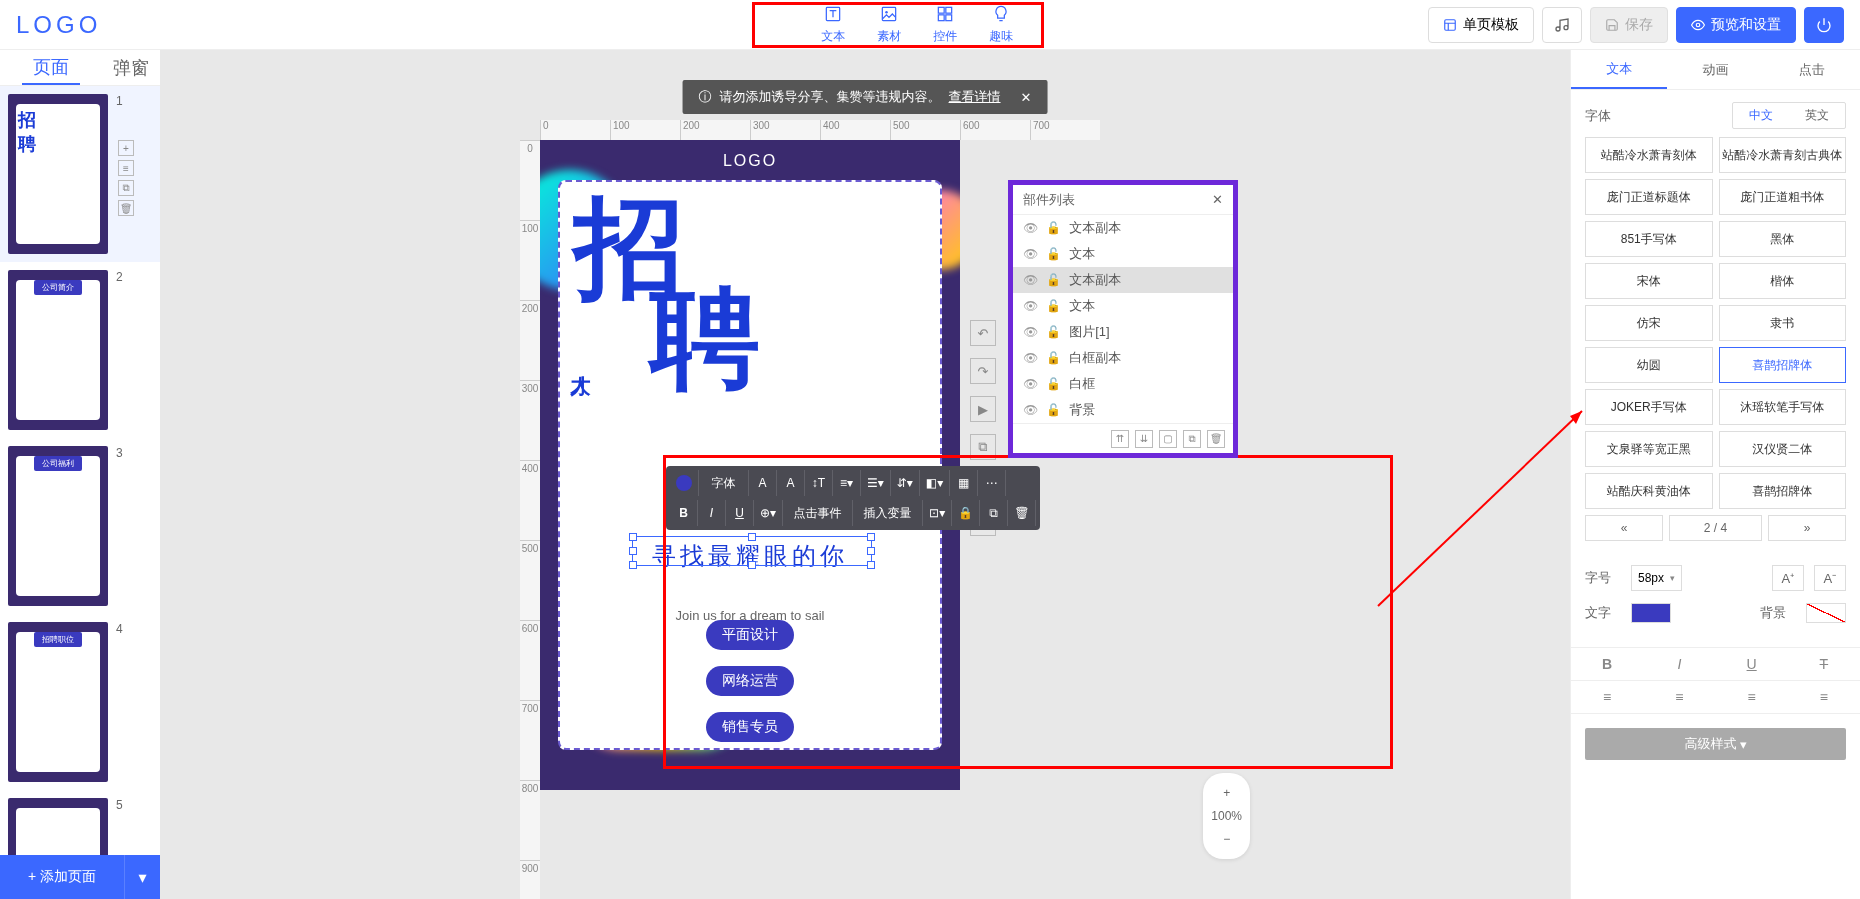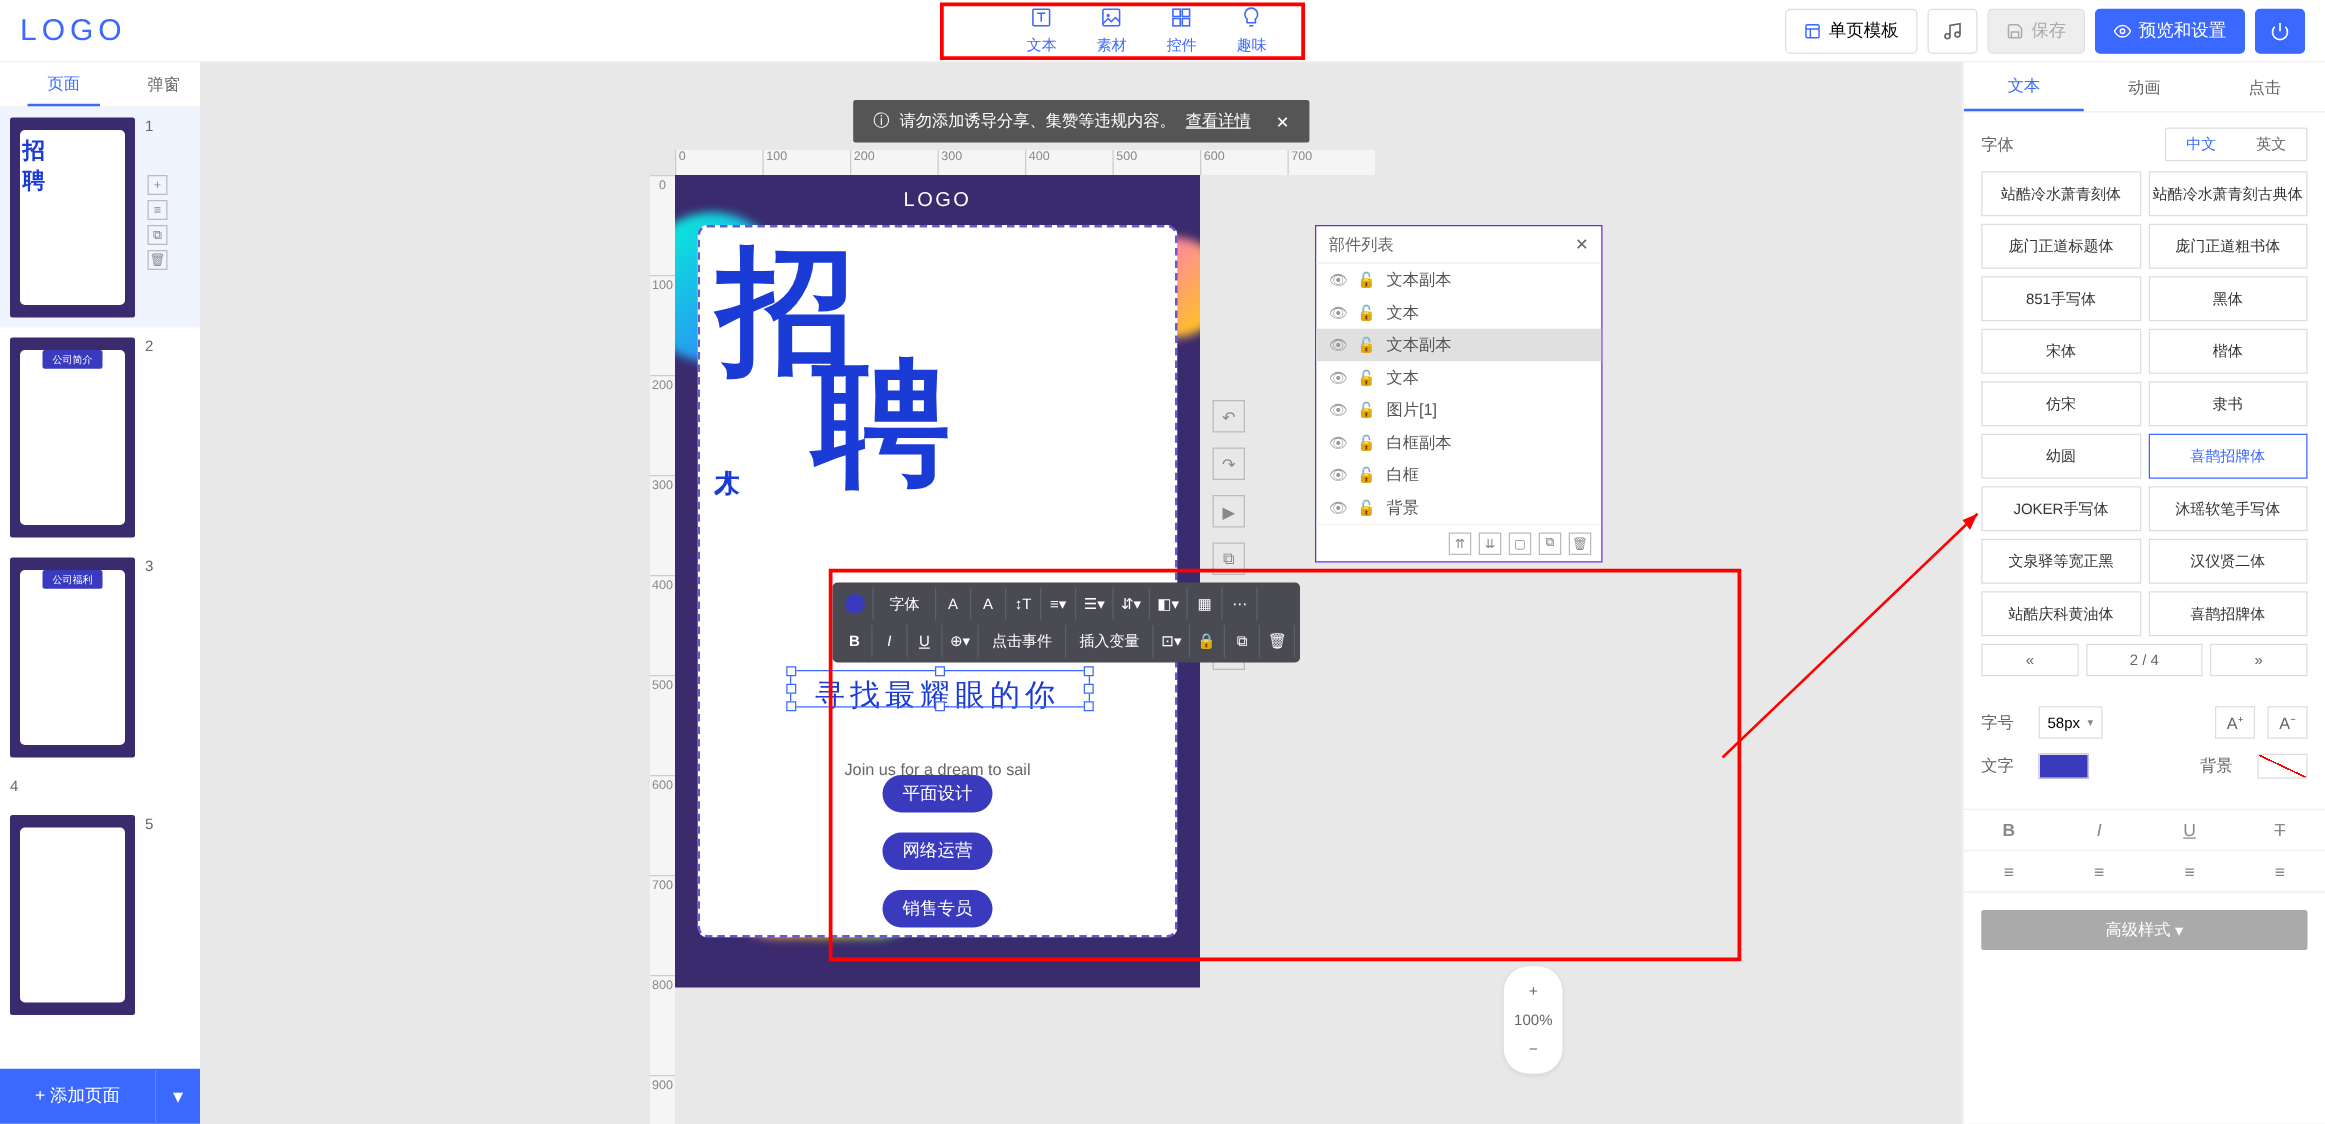--- a/index.html
+++ b/index.html
@@ -13,21 +13,21 @@
 .top-tool svg { width: 20px; height: 20px; }
 .top-right { margin-left: auto; display: flex; gap: 8px; align-items: center; }
 .btn { height: 36px; padding: 0 14px; border: 1px solid #ddd; border-radius: 4px; background: #fff; font-size: 14px; display: flex; align-items: center; gap: 6px; cursor: pointer; }
 .btn-icon-only { width: 40px; justify-content: center; padding: 0; }
 .btn-disabled { background: #eee; color: #aaa; border-color: #e0e0e0; }
 .btn-primary { background: #3b68ff; color: #fff; border-color: #3b68ff; }
 .red-box { position: absolute; border: 3px solid #ff0000; pointer-events: none; }
 
 
 .left-tabs { position: absolute; top: 50px; left: 0; width: 160px; height: 36px; background: #fff; display: flex; border-bottom: 1px solid #eee; }
-.left-tab { flex: 1; display: flex; align-items: center; justify-content: center; font-size: 13px; color: #666; cursor: pointer; margin-left: 22px; }
+.left-tab { flex: 1; display: flex; align-items: center; justify-content: center; font-size: 18px; color: #666; cursor: pointer; margin-left: 22px; }
 .left-tab.active { color: #3b68ff; border-bottom: 2px solid #3b68ff; }
 .left-panel { position: absolute; top: 86px; left: 0; width: 160px; bottom: 44px; background: #fff; overflow-y: auto; }
 .page-item { display: flex; padding: 8px; gap: 8px; cursor: pointer; }
 .page-item.active { background: #f0f4ff; }
 .page-thumb { width: 100px; height: 160px; background: #3a2a6e; border-radius: 2px; position: relative; overflow: hidden; }
 .page-num { font-size: 12px; color: #666; }
 .page-tools { position: absolute; left: 118px; top: 140px; display: flex; flex-direction: column; gap: 4px; }
 .page-tool-icon { width: 16px; height: 16px; border: 1px solid #bbb; display: flex; align-items: center; justify-content: center; font-size: 10px; color: #888; }
 .add-page { position: absolute; bottom: 0; left: 0; width: 160px; height: 44px; display: flex; }
 .add-page-main { flex: 1; background: #3b68ff; color: #fff; display: flex; align-items: center; justify-content: center; font-size: 14px; cursor: pointer; }
@@ -67,21 +67,21 @@
 
 
 .side-tools { position: absolute; top: 270px; left: 810px; display: flex; flex-direction: column; gap: 12px; }
 .side-tool { width: 26px; height: 26px; border: 1px solid #bbb; display: flex; align-items: center; justify-content: center; color: #888; font-size: 13px; background: #e8e8e8; cursor: pointer; }
 
 
 .zoom { position: absolute; bottom: 40px; right: 320px; background: #fff; border-radius: 20px; padding: 8px; display: flex; flex-direction: column; align-items: center; gap: 4px; font-size: 12px; color: #666; box-shadow: 0 1px 4px rgba(0,0,0,0.1); }
 .zoom-btn { width: 24px; height: 24px; cursor: pointer; display: flex; align-items: center; justify-content: center; }
 
 
-.comp-popup { position: absolute; top: 130px; left: 892px; width: 230px; background: #fff; border: 1px solid #6d28d9; font-size: 13px; z-index: 5; }
+.comp-popup { position: absolute; top: 130px; left: 848px; width: 230px; background: #fff; border: 5px solid #6d28d9; font-size: 13px; z-index: 5; }
 .comp-head { height: 30px; display: flex; align-items: center; justify-content: space-between; padding: 0 10px; border-bottom: 1px solid #eee; color: #666; }
 .comp-row { height: 26px; display: flex; align-items: center; padding: 0 10px; gap: 8px; color: #555; cursor: pointer; }
 .comp-row.sel { background: #e0e0e0; }
 .comp-row .eye, .comp-row .lock { font-size: 12px; color: #999; }
 .comp-foot { height: 30px; border-top: 1px solid #eee; display: flex; justify-content: flex-end; gap: 6px; padding: 0 8px; align-items: center; }
 .comp-foot span { width: 18px; height: 18px; border: 1px solid #bbb; font-size: 10px; display: flex; align-items: center; justify-content: center; color: #888; }
 
 
 .right-panel { position: absolute; top: 50px; right: 0; width: 290px; bottom: 0; background: #fff; border-left: 1px solid #eee; overflow-y: auto; font-size: 13px; }
 .rp-tabs { height: 40px; display: flex; border-bottom: 1px solid #eee; }
@@ -208,20 +208,24 @@
       <div class="page-num">2</div>
     </div>
     <div class="page-item">
       <div class="page-thumb">
         <div class="t-card"></div>
         <div class="t-title">公司福利</div>
       </div>
       <div class="page-num">3</div>
     </div>
     <div class="page-item">
+      <div class="page-thumb">
+        <div class="t-card"></div>
+        <div class="t-title">招聘职位</div>
+      </div>
       <div class="page-num">4</div>
     </div>
     <div class="page-item">
       <div class="page-thumb">
         <div class="t-card"></div>
       </div>
       <div class="page-num">5</div>
     </div>
   </div>
 <div class="page-tools">

